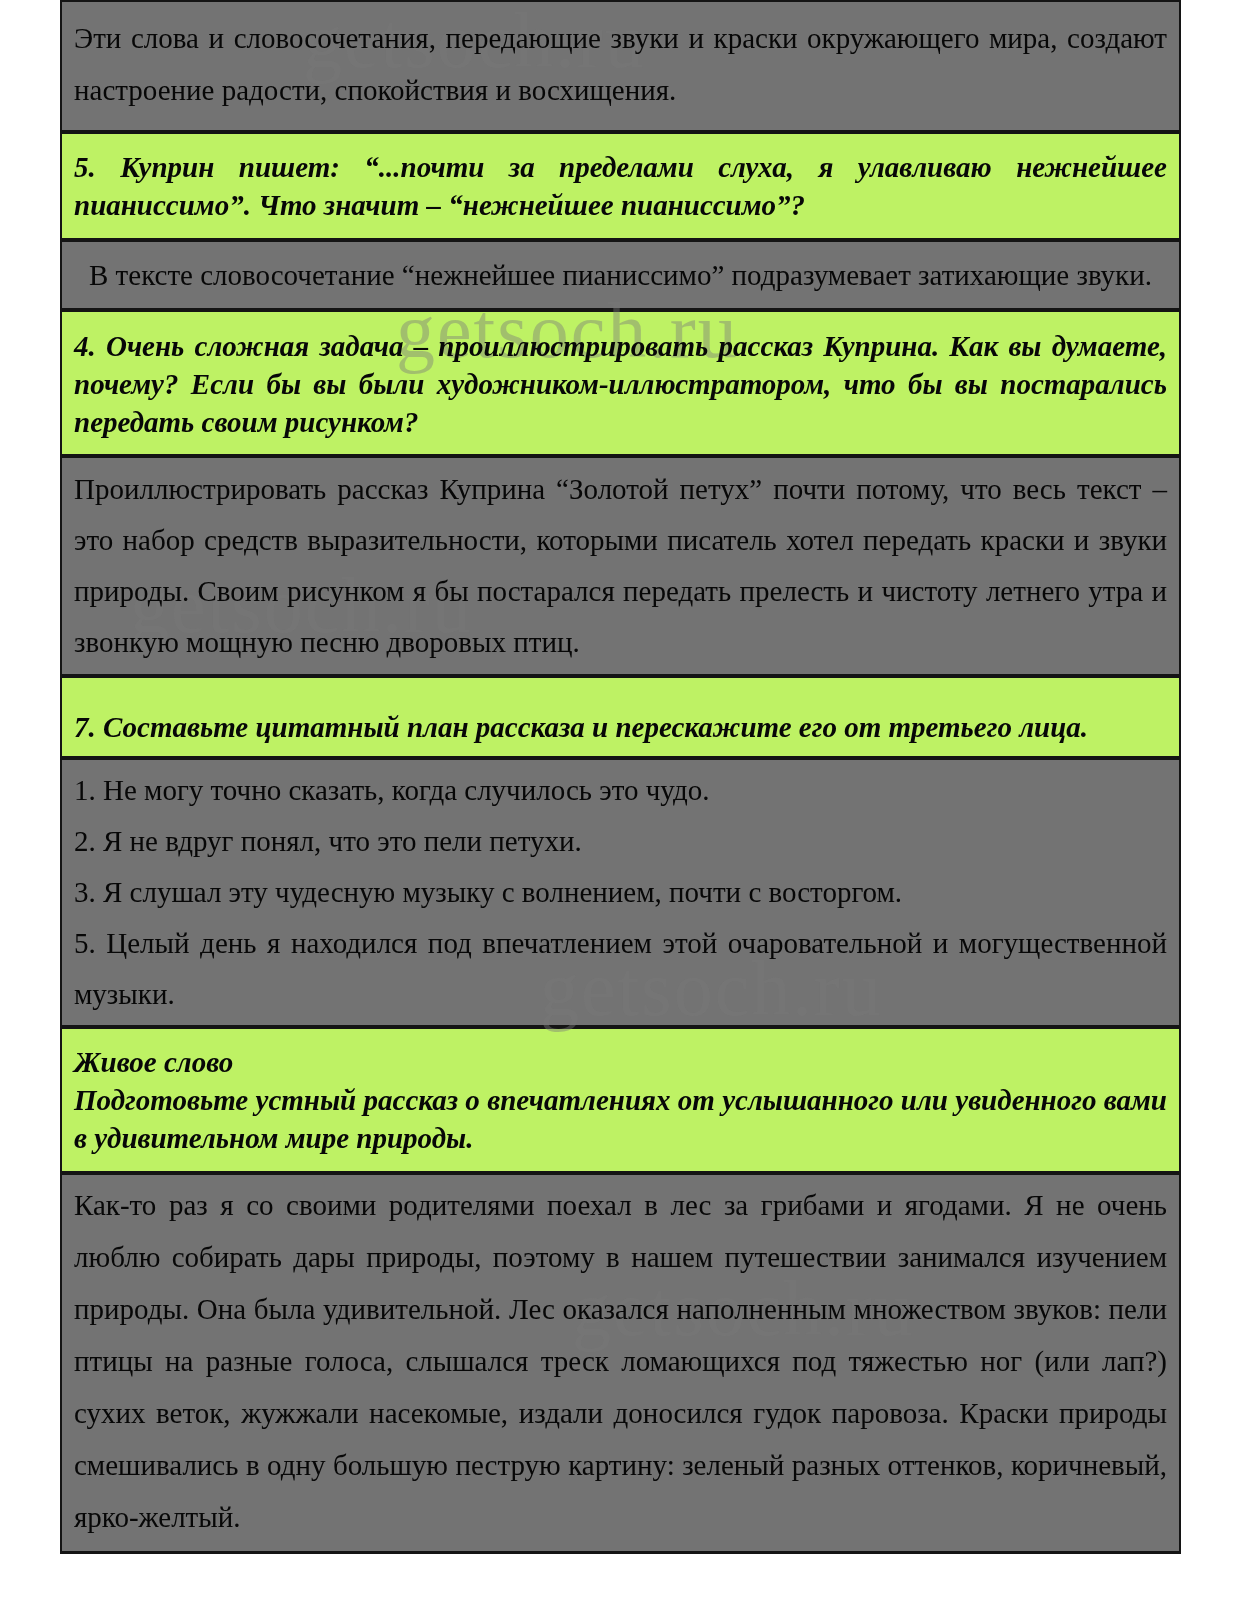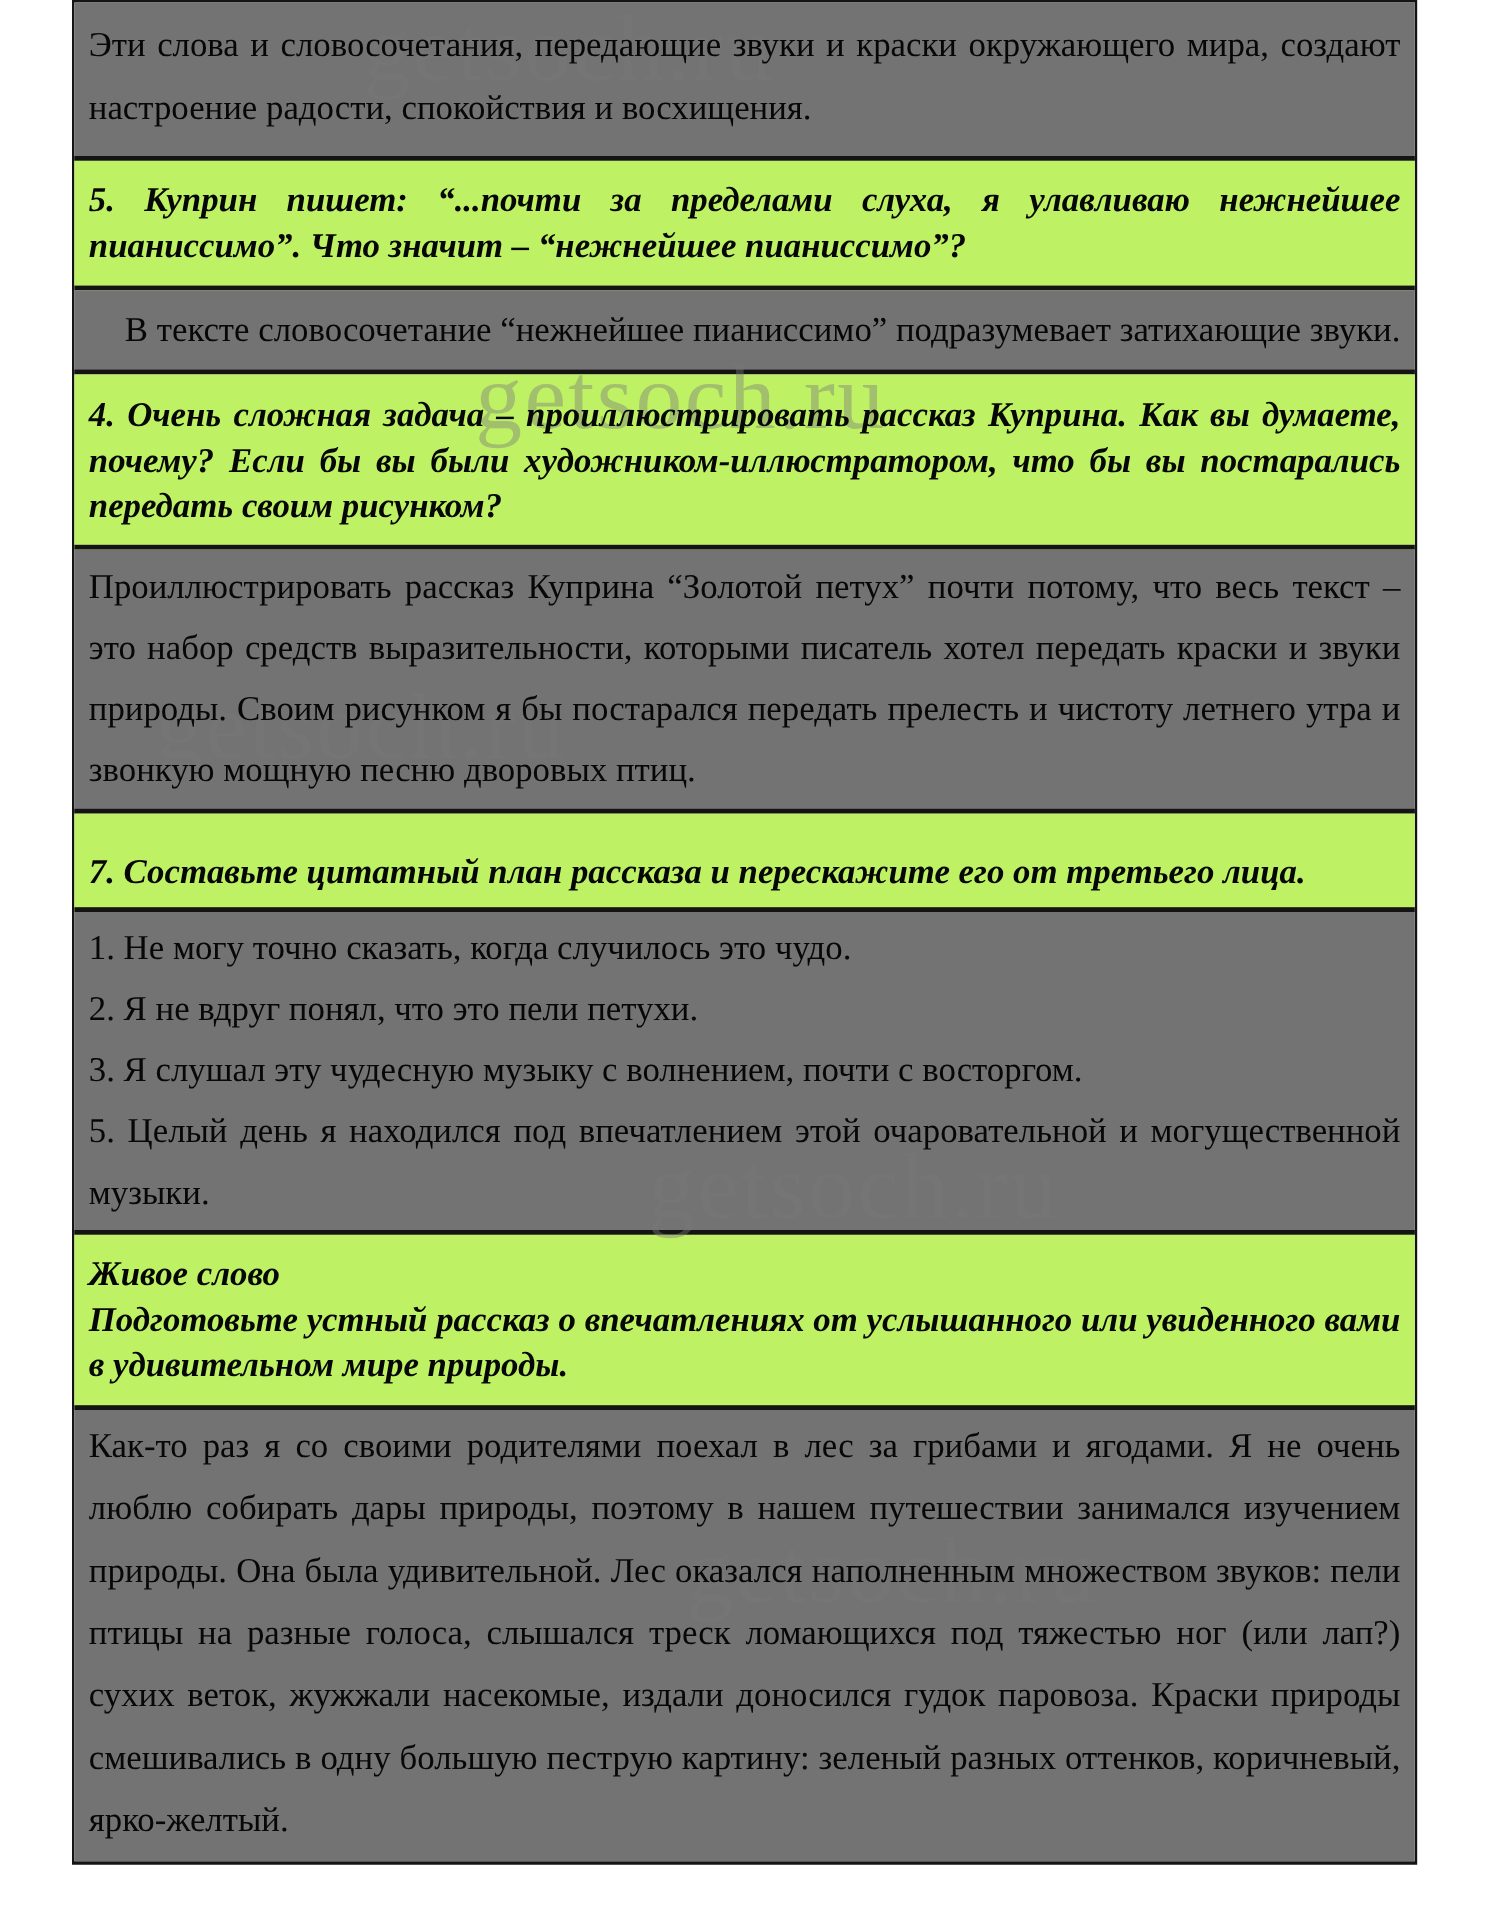--- a/index.html
+++ b/index.html
@@ -39,21 +39,21 @@
   .cell-text, .cell-line, .list-item {
     position: relative;
     z-index: 3;           
     text-align: justify;
   }
   .cell-line.no-justify, .left { text-align: left; }
 
   
   .sec-0 { padding: 10px 12px 14px; } .sec-0 .cell-text { line-height: 52px; }
   .sec-1 { padding: 14px 12px; }      .sec-1 .cell-text { line-height: 38px; }
-  .sec-2 { padding: 10px 12px; }      .sec-2 .cell-text { line-height: 46px; text-align: right; font-family: Liberation Serif, serif; }
+  .sec-2 { padding: 10px 12px; }      .sec-2 .cell-text { line-height: 46px; text-align: center; font-family: Liberation Serif, serif; }
   .sec-3 { padding: 15px 12px 13px; } .sec-3 .cell-text { line-height: 38px; }
   .sec-4 { padding: 6px 12px; }       .sec-4 .cell-text { line-height: 51px; }
   .sec-5 { padding: 10px 12px; }      .sec-5 .cell-text { line-height: 38px; text-align: left; margin-top: 20px; }
   .sec-6 { padding: 5px 12px; }       .sec-6 .list-item { line-height: 51px; }
   .sec-7 { padding: 14px 12px; }      .sec-7 .cell-line { line-height: 38px; }
   .sec-8 { padding: 4px 12px 8px; }   .sec-8 .cell-text { line-height: 52px; }
 
   
   .wm-layer {
     position: absolute;

